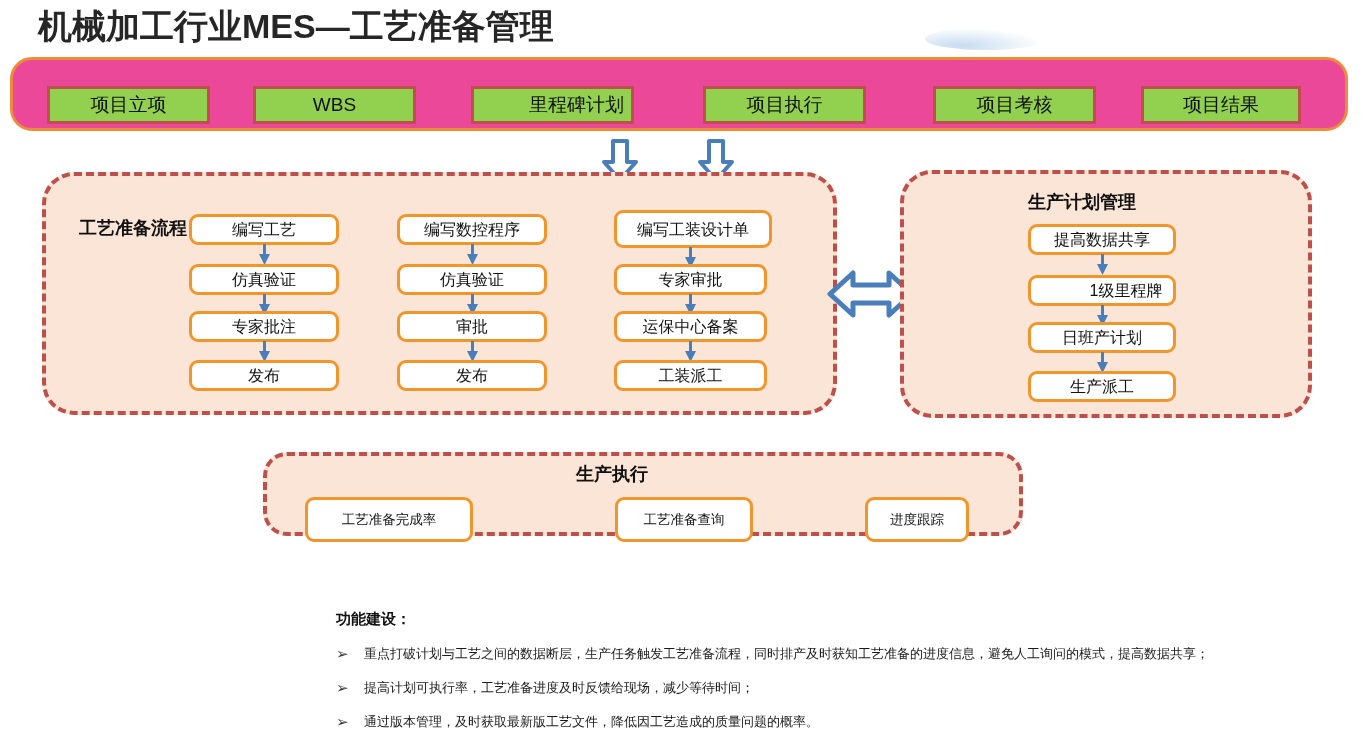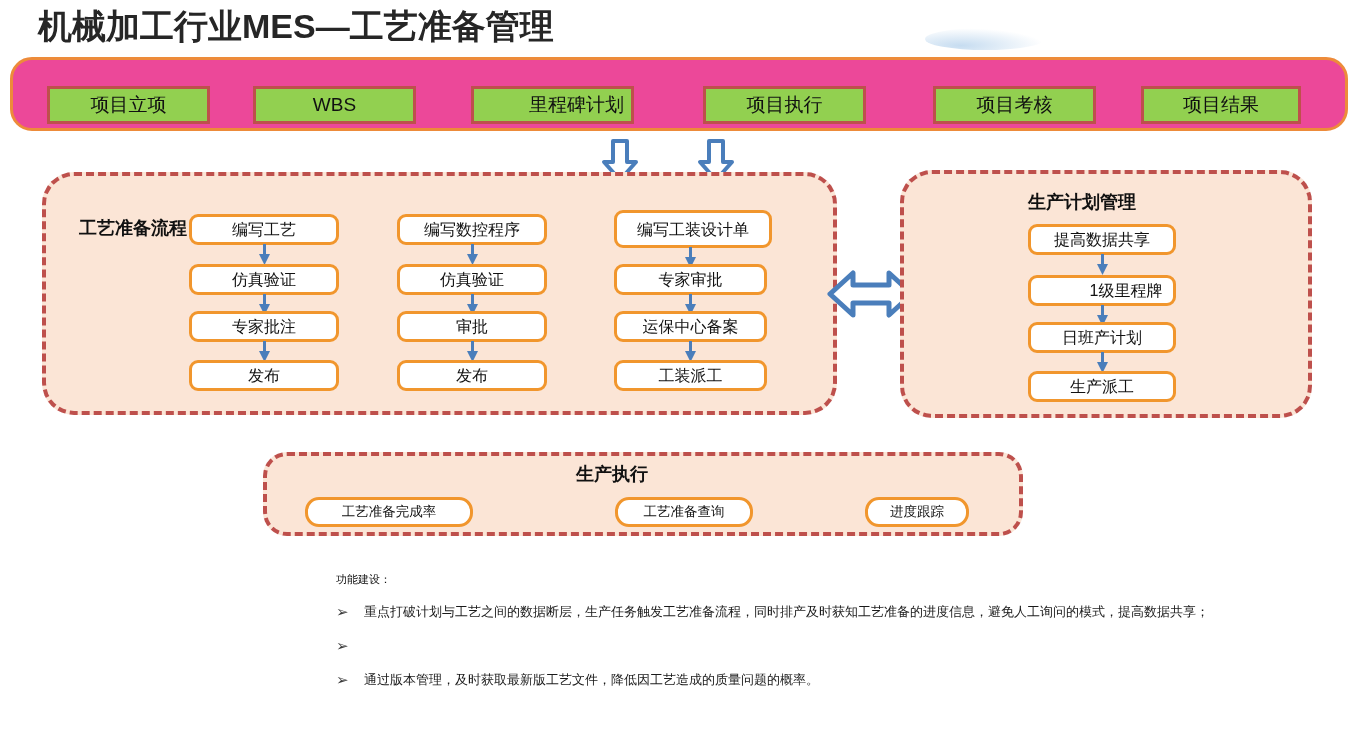--- a/index.html
+++ b/index.html
@@ -139,42 +139,43 @@
     width: 88px;
     height: 52px;
   }
 
   
   .exec-chip {
     position: absolute;
     box-sizing: border-box;
     background: #ffffff;
     border: 3px solid #F1962D;
-    border-radius: 14px;
-    height: 30px;
+    border-radius: 9px;
+    height: 45px;
     font-size: 13.5px;
     color: #111111;
     display: flex;
     align-items: center;
     justify-content: center;
     white-space: nowrap;
   }
 
   
   #notes {
     position: absolute;
     left: 336px;
     top: 572px;
     width: 900px;
   }
   #notes-title {
-    font-weight: normal;
-    font-size: 11px;
+    font-weight: bold;
+    font-size: 15px;
     color: #111111;
     margin-bottom: 10px;
+    margin-top: 38px;
   }
   .note-item {
     display: flex;
     align-items: flex-start;
     margin-bottom: 4px;
   }
   .note-bullet {
     color: #3b3b3b;
     font-size: 15px;
     width: 28px;
@@ -304,19 +305,20 @@
 
 <div id="notes">
   <div id="notes-title">功能建设：</div>
   <div id="notes-list">
       <div class="note-item">
         <span class="note-bullet">➢</span>
         <span class="note-text">重点打破计划与工艺之间的数据断层，生产任务触发工艺准备流程，同时排产及时获知工艺准备的进度信息，避免人工询问的模式，提高数据共享；</span>
       </div>
       <div class="note-item">
         <span class="note-bullet">➢</span>
+        <span class="note-text">提高计划可执行率，工艺准备进度及时反馈给现场，减少等待时间；</span>
       </div>
       <div class="note-item">
         <span class="note-bullet">➢</span>
         <span class="note-text">通过版本管理，及时获取最新版工艺文件，降低因工艺造成的质量问题的概率。</span>
       </div>
     </div>
 </div>
 
 </body></html>

